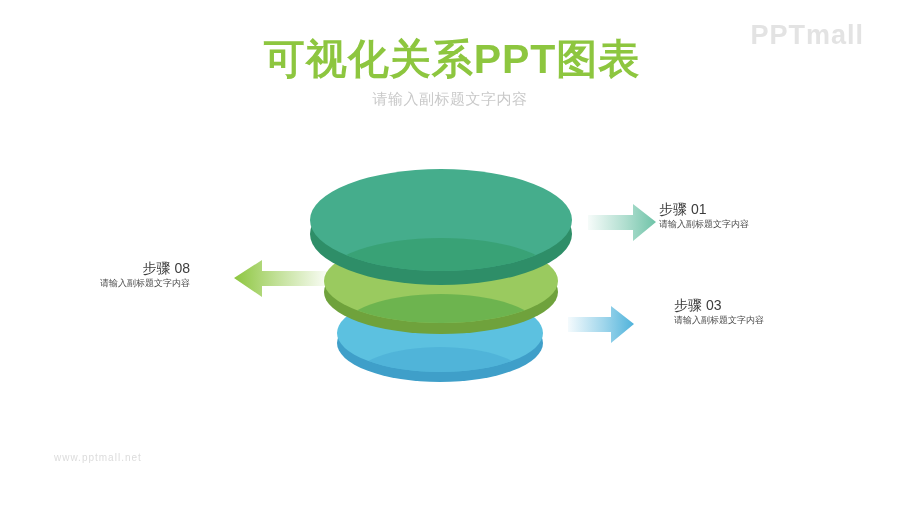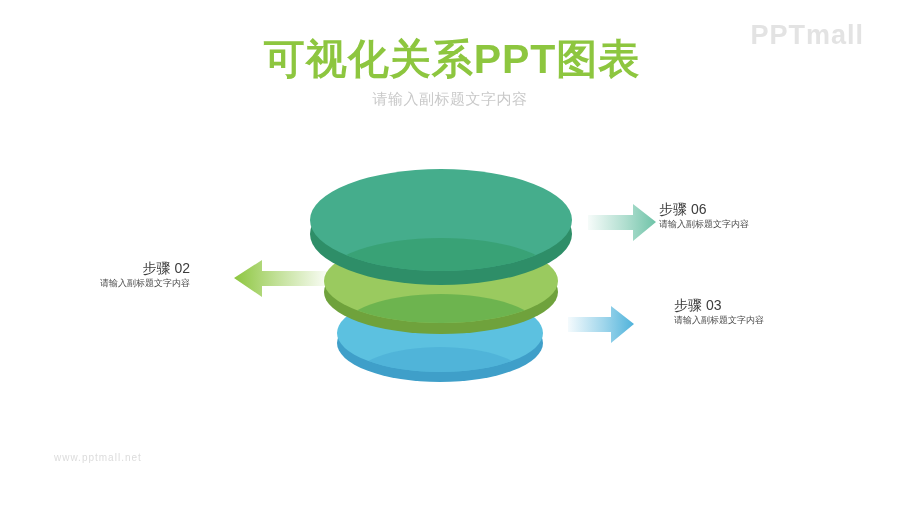--- a/index.html
+++ b/index.html
@@ -88,26 +88,26 @@
       <ellipse cx="441" cy="220" rx="131" ry="51" fill="#45ad8c"></ellipse>
       <ellipse cx="441" cy="278" rx="116" ry="40" opacity="0.9" clip-path="url(#clipTopFace)" fill="#37a173"></ellipse>
     </g>
 
     <polygon fill="url(#arrow1-grad)" points="588,215 633,215 633,204 656,222 633,241 633,230 588,230"></polygon>
     <polygon fill="url(#arrow2-grad)" points="234,278 262,260 262,271 327,271 327,286 262,286 262,297"></polygon>
     <polygon fill="url(#arrow3-grad)" points="568,317 611,317 611,306 634,324 611,343 611,332 568,332"></polygon>
   </svg>
 
   <div class="step step-01">
-    <div class="label">步骤 06</div>
+    <div class="label">步骤 01</div>
     <div class="desc">请输入副标题文字内容</div>
   </div>
 
   <div class="step step-02">
-    <div class="label">步骤 02</div>
+    <div class="label">步骤 08</div>
     <div class="desc">请输入副标题文字内容</div>
   </div>
 
   <div class="step step-03">
     <div class="label">步骤 03</div>
     <div class="desc">请输入副标题文字内容</div>
   </div>
 
   <div class="footer-url">www.pptmall.net</div>
 

